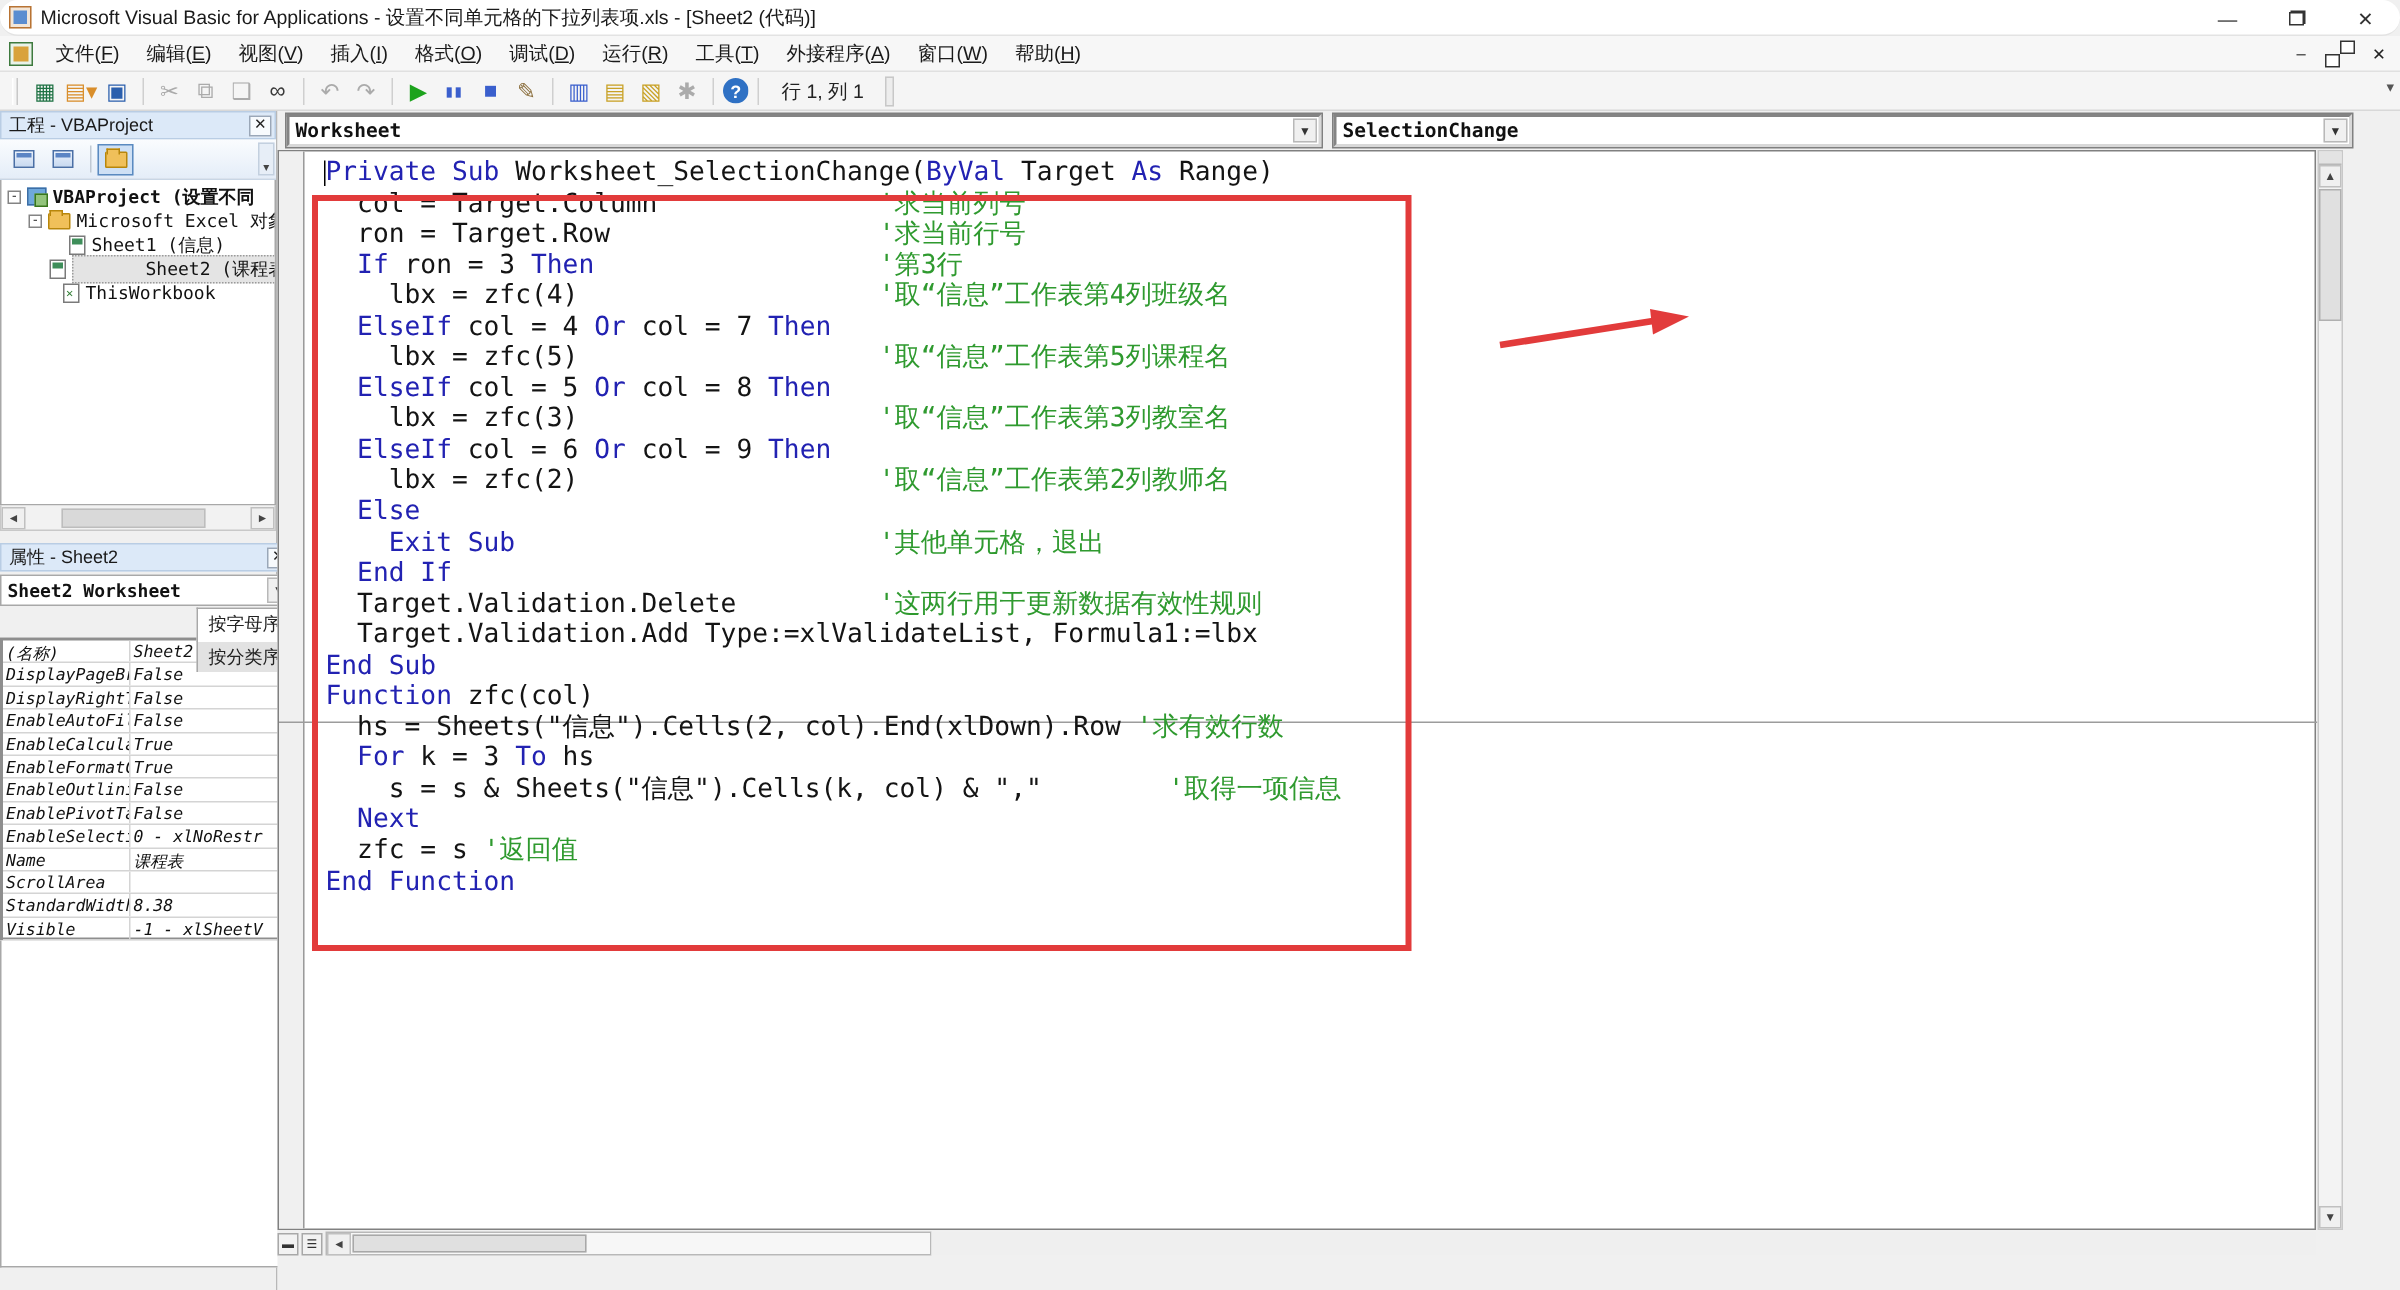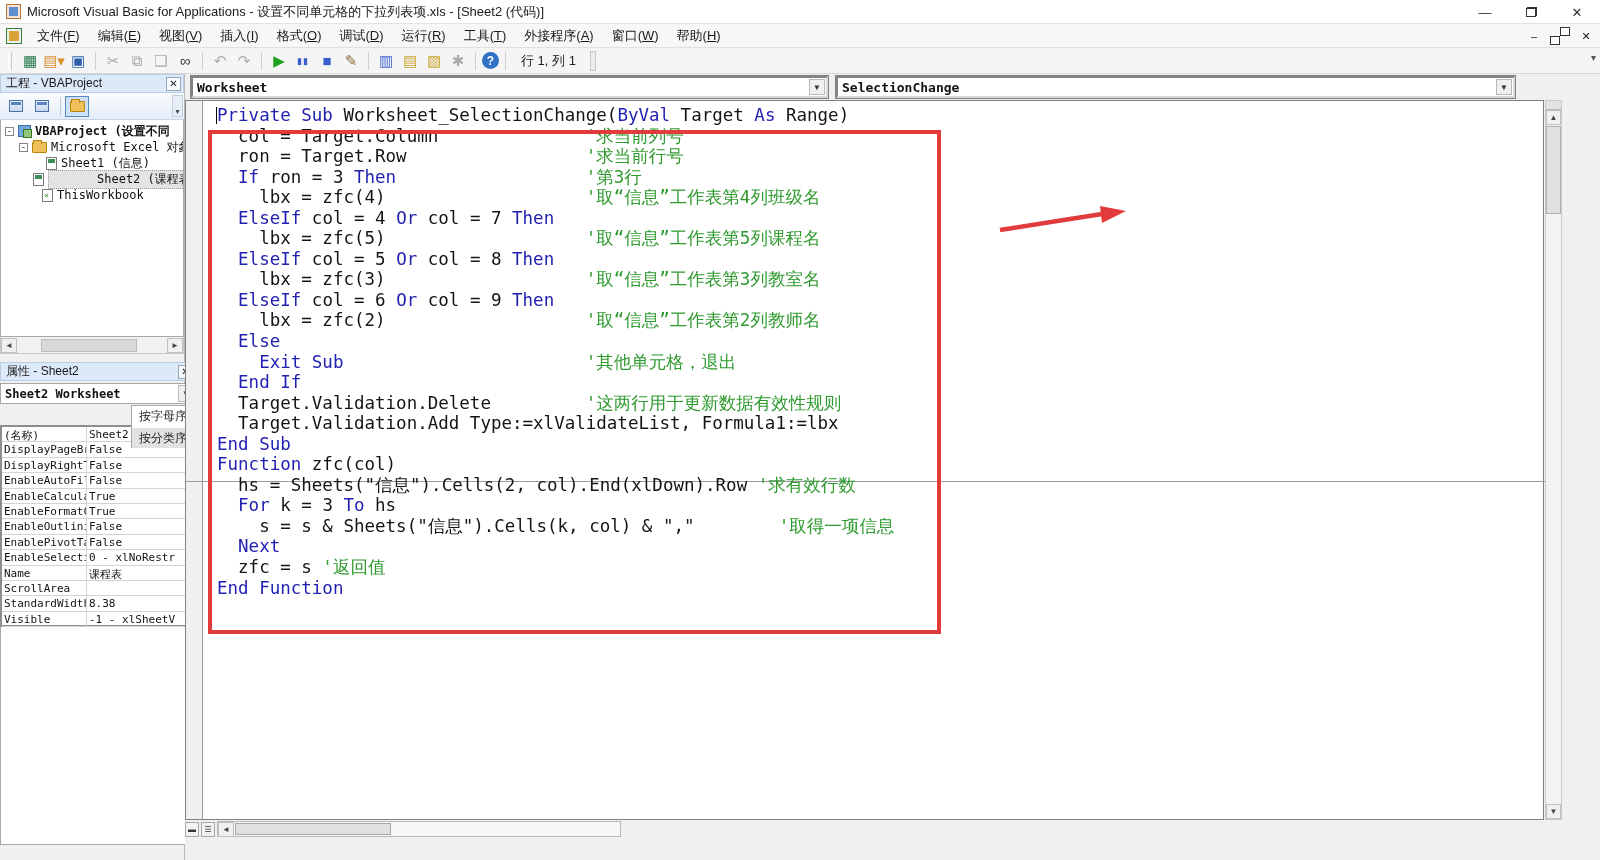--- a/index.html
+++ b/index.html
@@ -1,20 +1,20 @@
 <!DOCTYPE html>
 <html style="--kw: #2222B2; --nm: #141414; --cm: #2F9A2F; --red: #E23B3B; --purple: #A12CA1;"><head>
 <meta charset="utf-8">
 <style>
   * { margin:0; padding:0; box-sizing:border-box; }
   html,body { width:1600px; height:860px; overflow:hidden; }
   body { font-family:"Liberation Sans", sans-serif; background:#F0F0F0; position:relative; font-size:13px; color:#111; }
 
   
-  .titlebar { position:absolute; left:0; top:0; width:1600px; height:24px; background:#FFFFFF; border-bottom:1px solid #E3E3E3; display:flex; align-items:center; padding-left:6px; }
+  .titlebar { position:absolute; left:0; top:0; width:1600px; height:24px; background:#FFFFFF; border-bottom:1px solid #E3E3E3; display:flex; align-items:center; padding-left:6px;border-radius:12px; }
   .app-icon { width:15px; height:15px; margin-right:6px; background:#F3E6D8; border:1px solid #B87333; position:relative; }
   .app-icon::after { content:""; position:absolute; left:2px; top:2px; width:9px; height:9px; background:#5B8DD0; }
   .title-text { font-size:13px; color:#1A1A1A; }
   .win-controls { position:absolute; right:0; top:0; height:24px; display:flex; }
   .win-btn { width:46px; height:24px; display:flex; align-items:center; justify-content:center; font-size:13px; color:#333; cursor:default; }
   .ctl-restore { position:relative; width:11px; height:10px; }
   .ctl-restore::before { content:""; position:absolute; right:0; top:0; width:8px; height:7px; border:1px solid #333; background:#fff; }
   .ctl-restore::after { content:""; position:absolute; left:0; bottom:0; width:8px; height:7px; border:1px solid #333; background:#fff; }
 
   
@@ -68,31 +68,31 @@
   .proj-hthumb { height:13px; background:#D9D9D9; border:1px solid #BDBDBD; width:96px; margin-left:24px; }
   .proj-hspacer { flex:1; }
 
   .props-panel { position:absolute; left:0; top:288px; width:196px; }
   .props-obj { height:21px; background:#fff; border:1px solid #A8A8A8; margin-top:2px; display:flex; align-items:center; justify-content:space-between; padding-left:4px; font-family:"DejaVu Sans Mono", monospace; font-size:12px; font-weight:bold; }
   .dd-btn { width:16px; height:17px; background:#F0F0F0; border:1px solid #B8B8B8; font-size:8px; text-align:center; line-height:15px; color:#333; margin-right:1px; }
   .props-tabs { height:21px; display:flex; align-items:flex-end; padding-left:2px; background:#F0F0F0;flex-direction:column; }
   .ptab { font-size:12px; padding:2px 7px 1px; border:1px solid #A8A8A8; border-bottom:none; background:#E2E2E2; margin-right:1px; color:#222; }
   .ptab.active { background:#FFFFFF; position:relative; top:1px; padding-bottom:3px; }
   .props-grid { background:#fff; border:2px solid #8E8E8E; height:202px; font-family:"DejaVu Sans Mono", monospace; font-size:11px; }
-  .prow { display:flex; height:15.4px; border-bottom:1px solid #D4D4D4; overflow:hidden; }
+  .prow { display:flex; height:15.4px; border-bottom:1px solid #D4D4D4; overflow:hidden;font-style:italic; }
   .prow .pname { width:85px; flex:none; border-right:1px solid #D4D4D4; padding:1px 2px 0; white-space:nowrap; overflow:hidden; }
   .prow .pval { flex:1; padding:1px 2px 0; white-space:nowrap; overflow:hidden; }
   .props-empty { background:#fff; border:1px solid #A8A8A8; border-top:none; height:218px; }
 
   
   .code-win { position:absolute; left:185px; top:74px; width:1415px; height:786px; background:#F0F0F0; }
   .dd-row { position:absolute; left:0; top:2px; width:1415px; height:24px; display:flex; }
   .code-dd { height:22px; background:#fff; border:2px inset #D8D8D8; outline:1px solid #808080; display:flex; align-items:center; justify-content:space-between; font-family:"DejaVu Sans Mono", monospace; font-size:13px; font-weight:bold; padding-left:4px; }
   .code-dd .dd-btn { height:16px; }
-  .dd-obj { width:637px; margin-left:6px; }
+  .dd-obj { width:690px; margin-left:6px; }
   .dd-proc { width:679px; margin-left:8px; }
 
   .code-area { position:absolute; left:0; top:26px; width:1359px; height:720px; background:#FFFFFF; border:1px solid #808080; }
   .margin-bar { position:absolute; left:0; top:0; width:17px; height:100%; background:#F0F0F0; border-right:1px solid #9A9A9A; }
   .code-pre { position:absolute; left:31px; top:4px; font-family:"DejaVu Sans Mono", monospace; font-size:17.5px; line-height:20.55px; white-space:pre; }
   .c-k { color:var(--kw); } .c-n { color:var(--nm); } .c-c { color:var(--cm); }
   .proc-sep { position:absolute; left:0; top:380px; width:1359px; height:1px; background:#9C9C9C; }
   .caret { position:absolute; left:30px; top:6px; width:1px; height:17px; background:#000; }
 
   .ann-rect { position:absolute; left:22px; top:29px; width:733px; height:504px; border:4px solid var(--red); pointer-events:none; }

